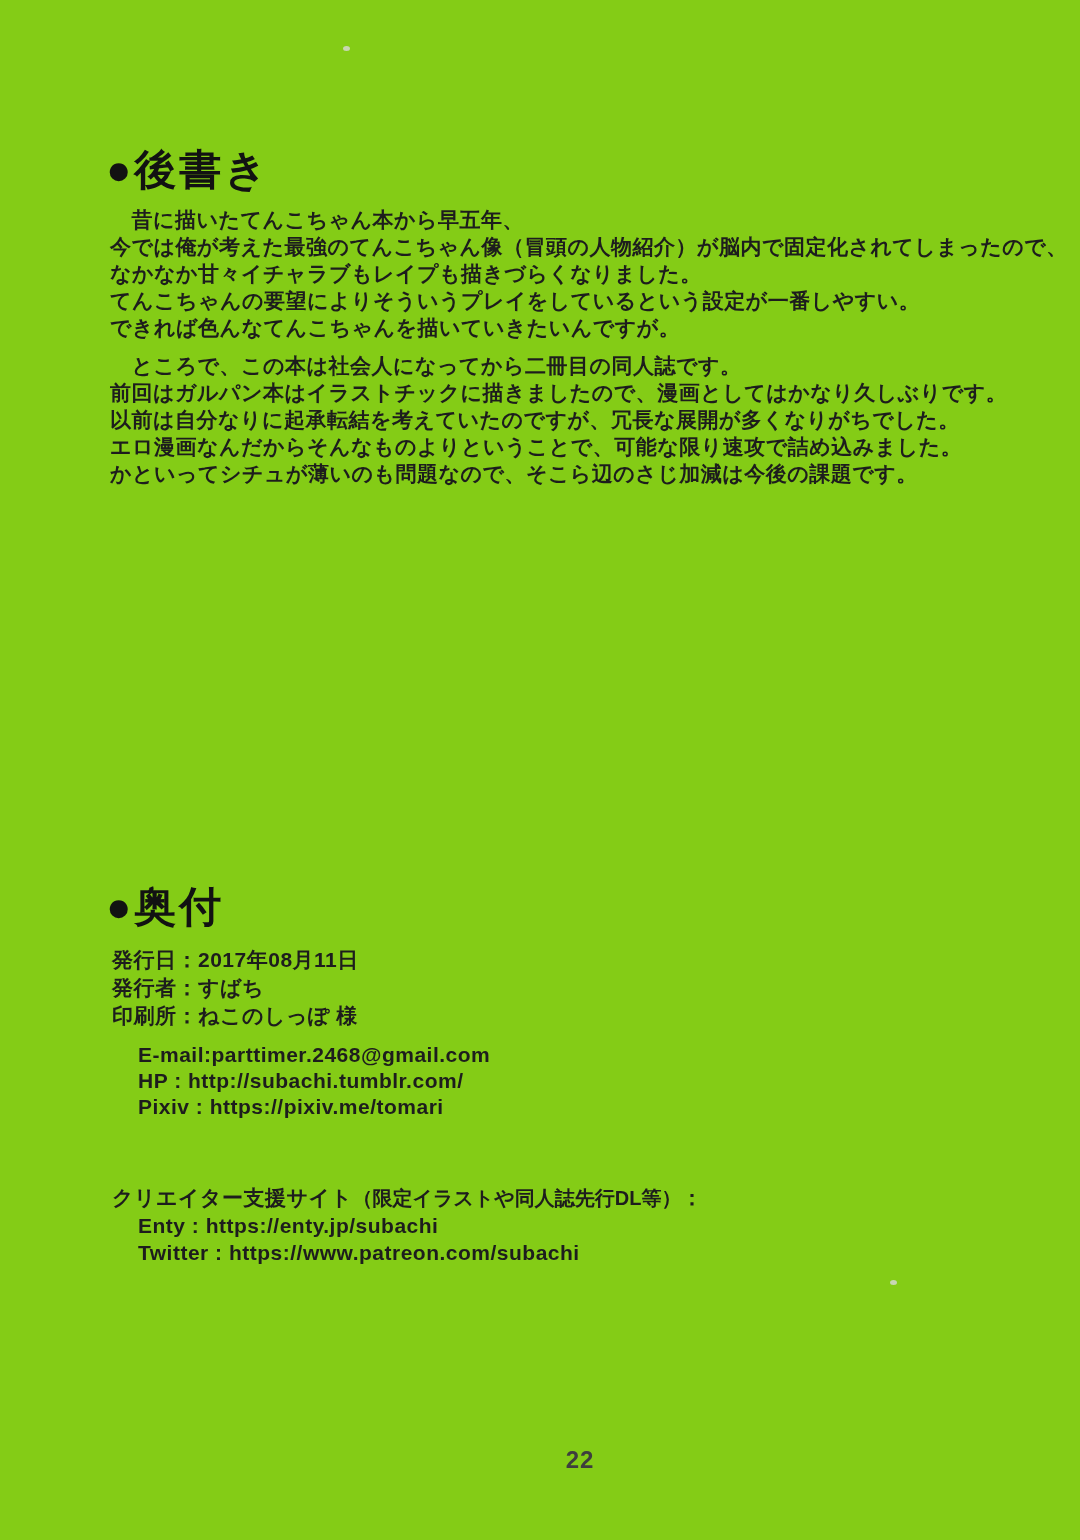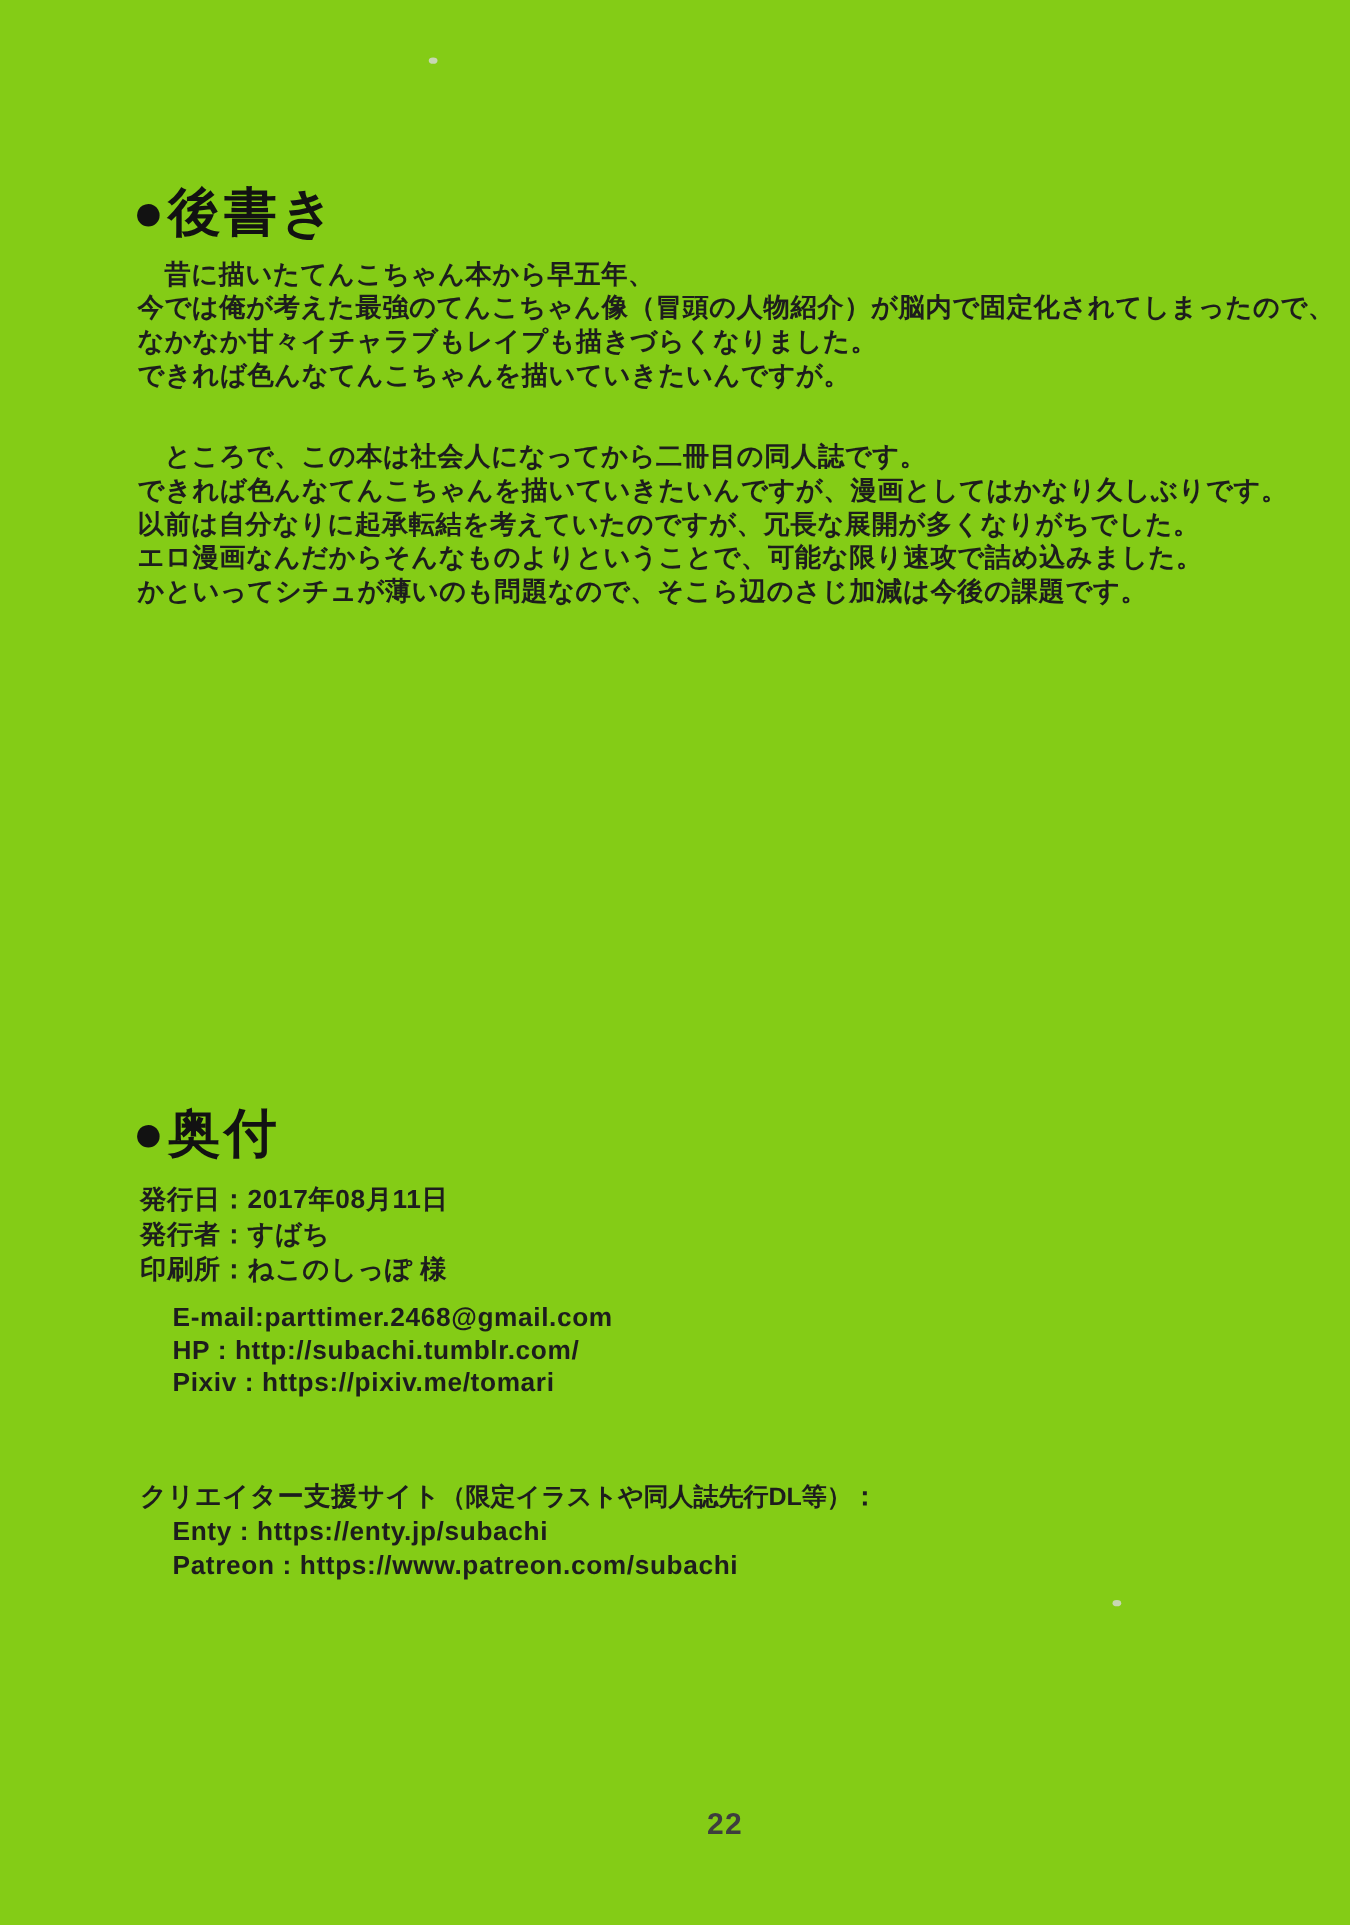--- a/index.html
+++ b/index.html
@@ -87,26 +87,27 @@
 
   <div class="speck speck-1"></div>
   <div class="speck speck-2"></div>
 
   <h1 class="heading pos-afterword-heading">●後書き</h1>
 
   <div class="block pos-afterword-p1">
     <div class="line">　昔に描いたてんこちゃん本から早五年、</div>
     <div class="line">今では俺が考えた最強のてんこちゃん像（冒頭の人物紹介）が脳内で固定化されてしまったので、</div>
     <div class="line">なかなか甘々イチャラブもレイプも描きづらくなりました。</div>
+    <div class="line">てんこちゃんの要望によりそういうプレイをしているという設定が一番しやすい。</div>
     <div class="line">できれば色んなてんこちゃんを描いていきたいんですが。</div>
   </div>
 
   <div class="block pos-afterword-p2">
     <div class="line">　ところで、この本は社会人になってから二冊目の同人誌です。</div>
-    <div class="line">できれば色んなてんこちゃんを描いていきたいんですが、漫画としてはかなり久しぶりです。</div>
+    <div class="line">前回はガルパン本はイラストチックに描きましたので、漫画としてはかなり久しぶりです。</div>
     <div class="line">以前は自分なりに起承転結を考えていたのですが、冗長な展開が多くなりがちでした。</div>
     <div class="line">エロ漫画なんだからそんなものよりということで、可能な限り速攻で詰め込みました。</div>
     <div class="line">かといってシチュが薄いのも問題なので、そこら辺のさじ加減は今後の課題です。</div>
   </div>
 
   <h1 class="heading pos-colophon-heading">●奥付</h1>
 
   <div class="block pos-publication-info">
     <div class="line">発行日：2017年08月11日</div>
     <div class="line">発行者：すばち</div>
@@ -115,18 +116,18 @@
 
   <div class="block pos-contact">
     <div class="line indent">E-mail:parttimer.2468@gmail.com</div>
     <div class="line indent">HP : http://subachi.tumblr.com/</div>
     <div class="line indent">Pixiv : https://pixiv.me/tomari</div>
   </div>
 
   <div class="block pos-support">
     <div class="line"><span>クリエイター支援サイト</span><span class="small-paren">（限定イラストや同人誌先行DL等）</span><span>：</span></div>
     <div class="line indent">Enty : https://enty.jp/subachi</div>
-    <div class="line indent">Patreon : https://www.patreon.com/subachi</div>
+    <div class="line indent">Twitter : https://www.patreon.com/subachi</div>
   </div>
 
   <div class="page-number">22</div>
 
 </div>
 
 </body></html>

